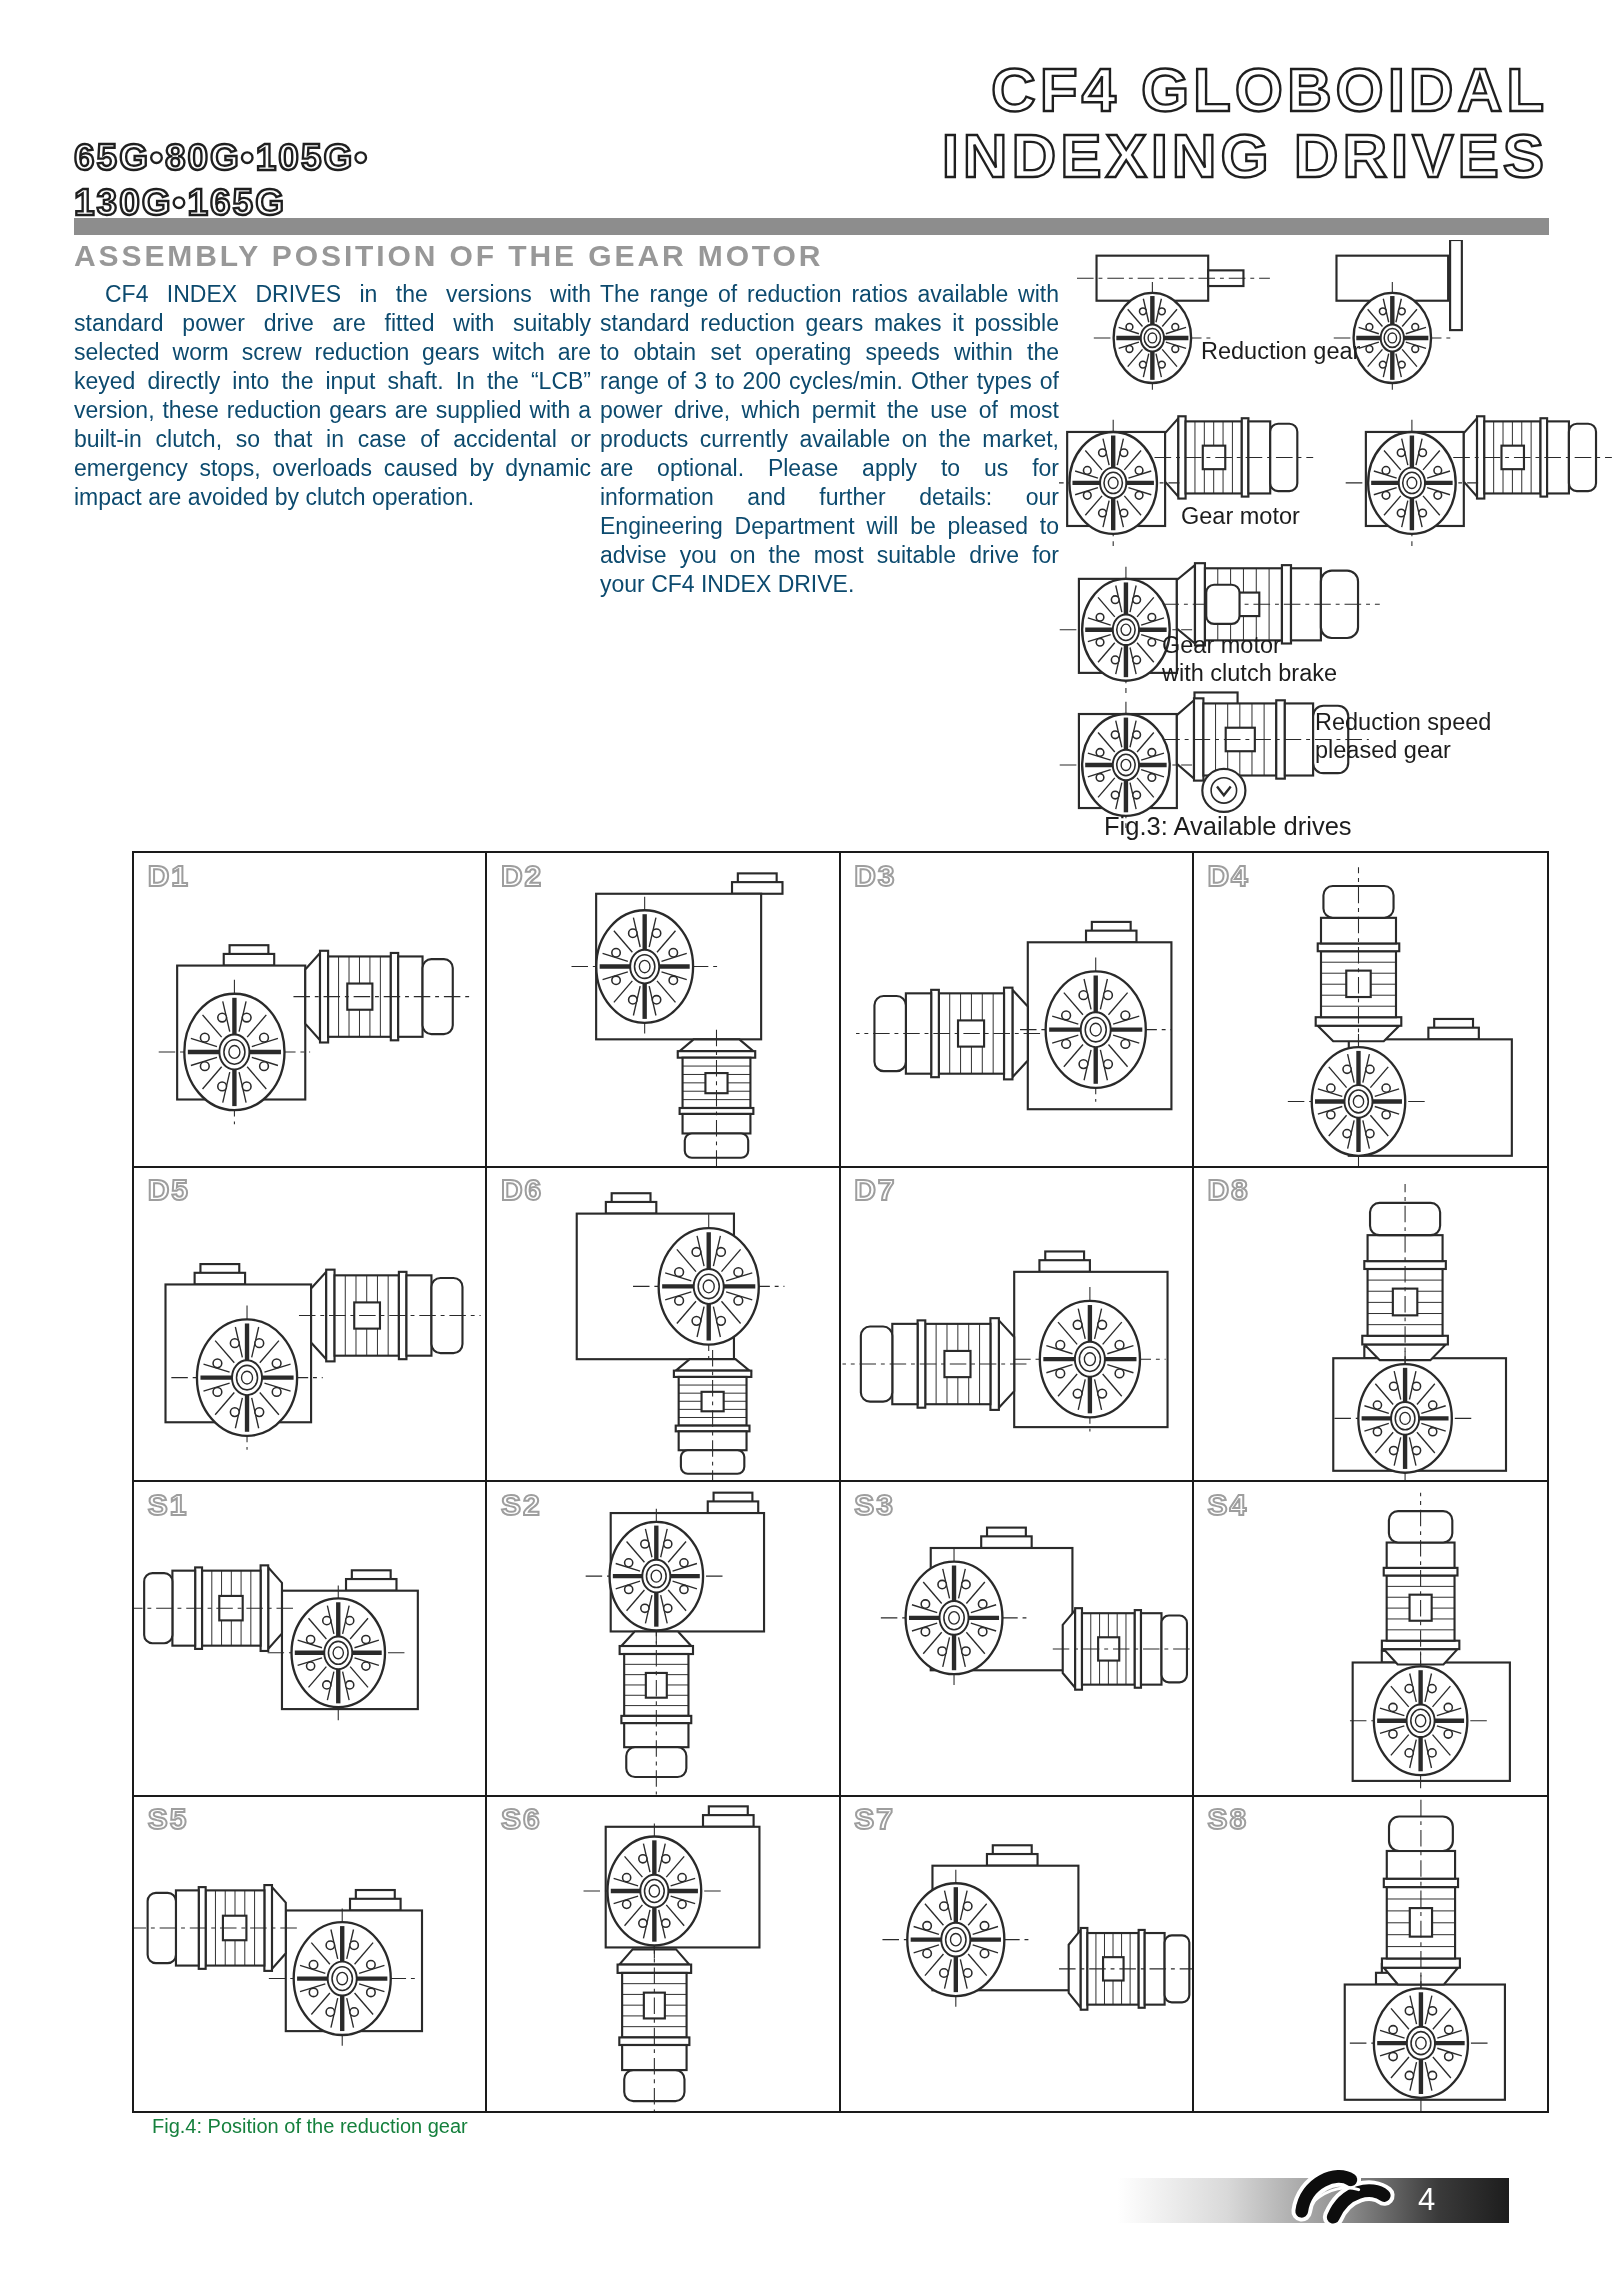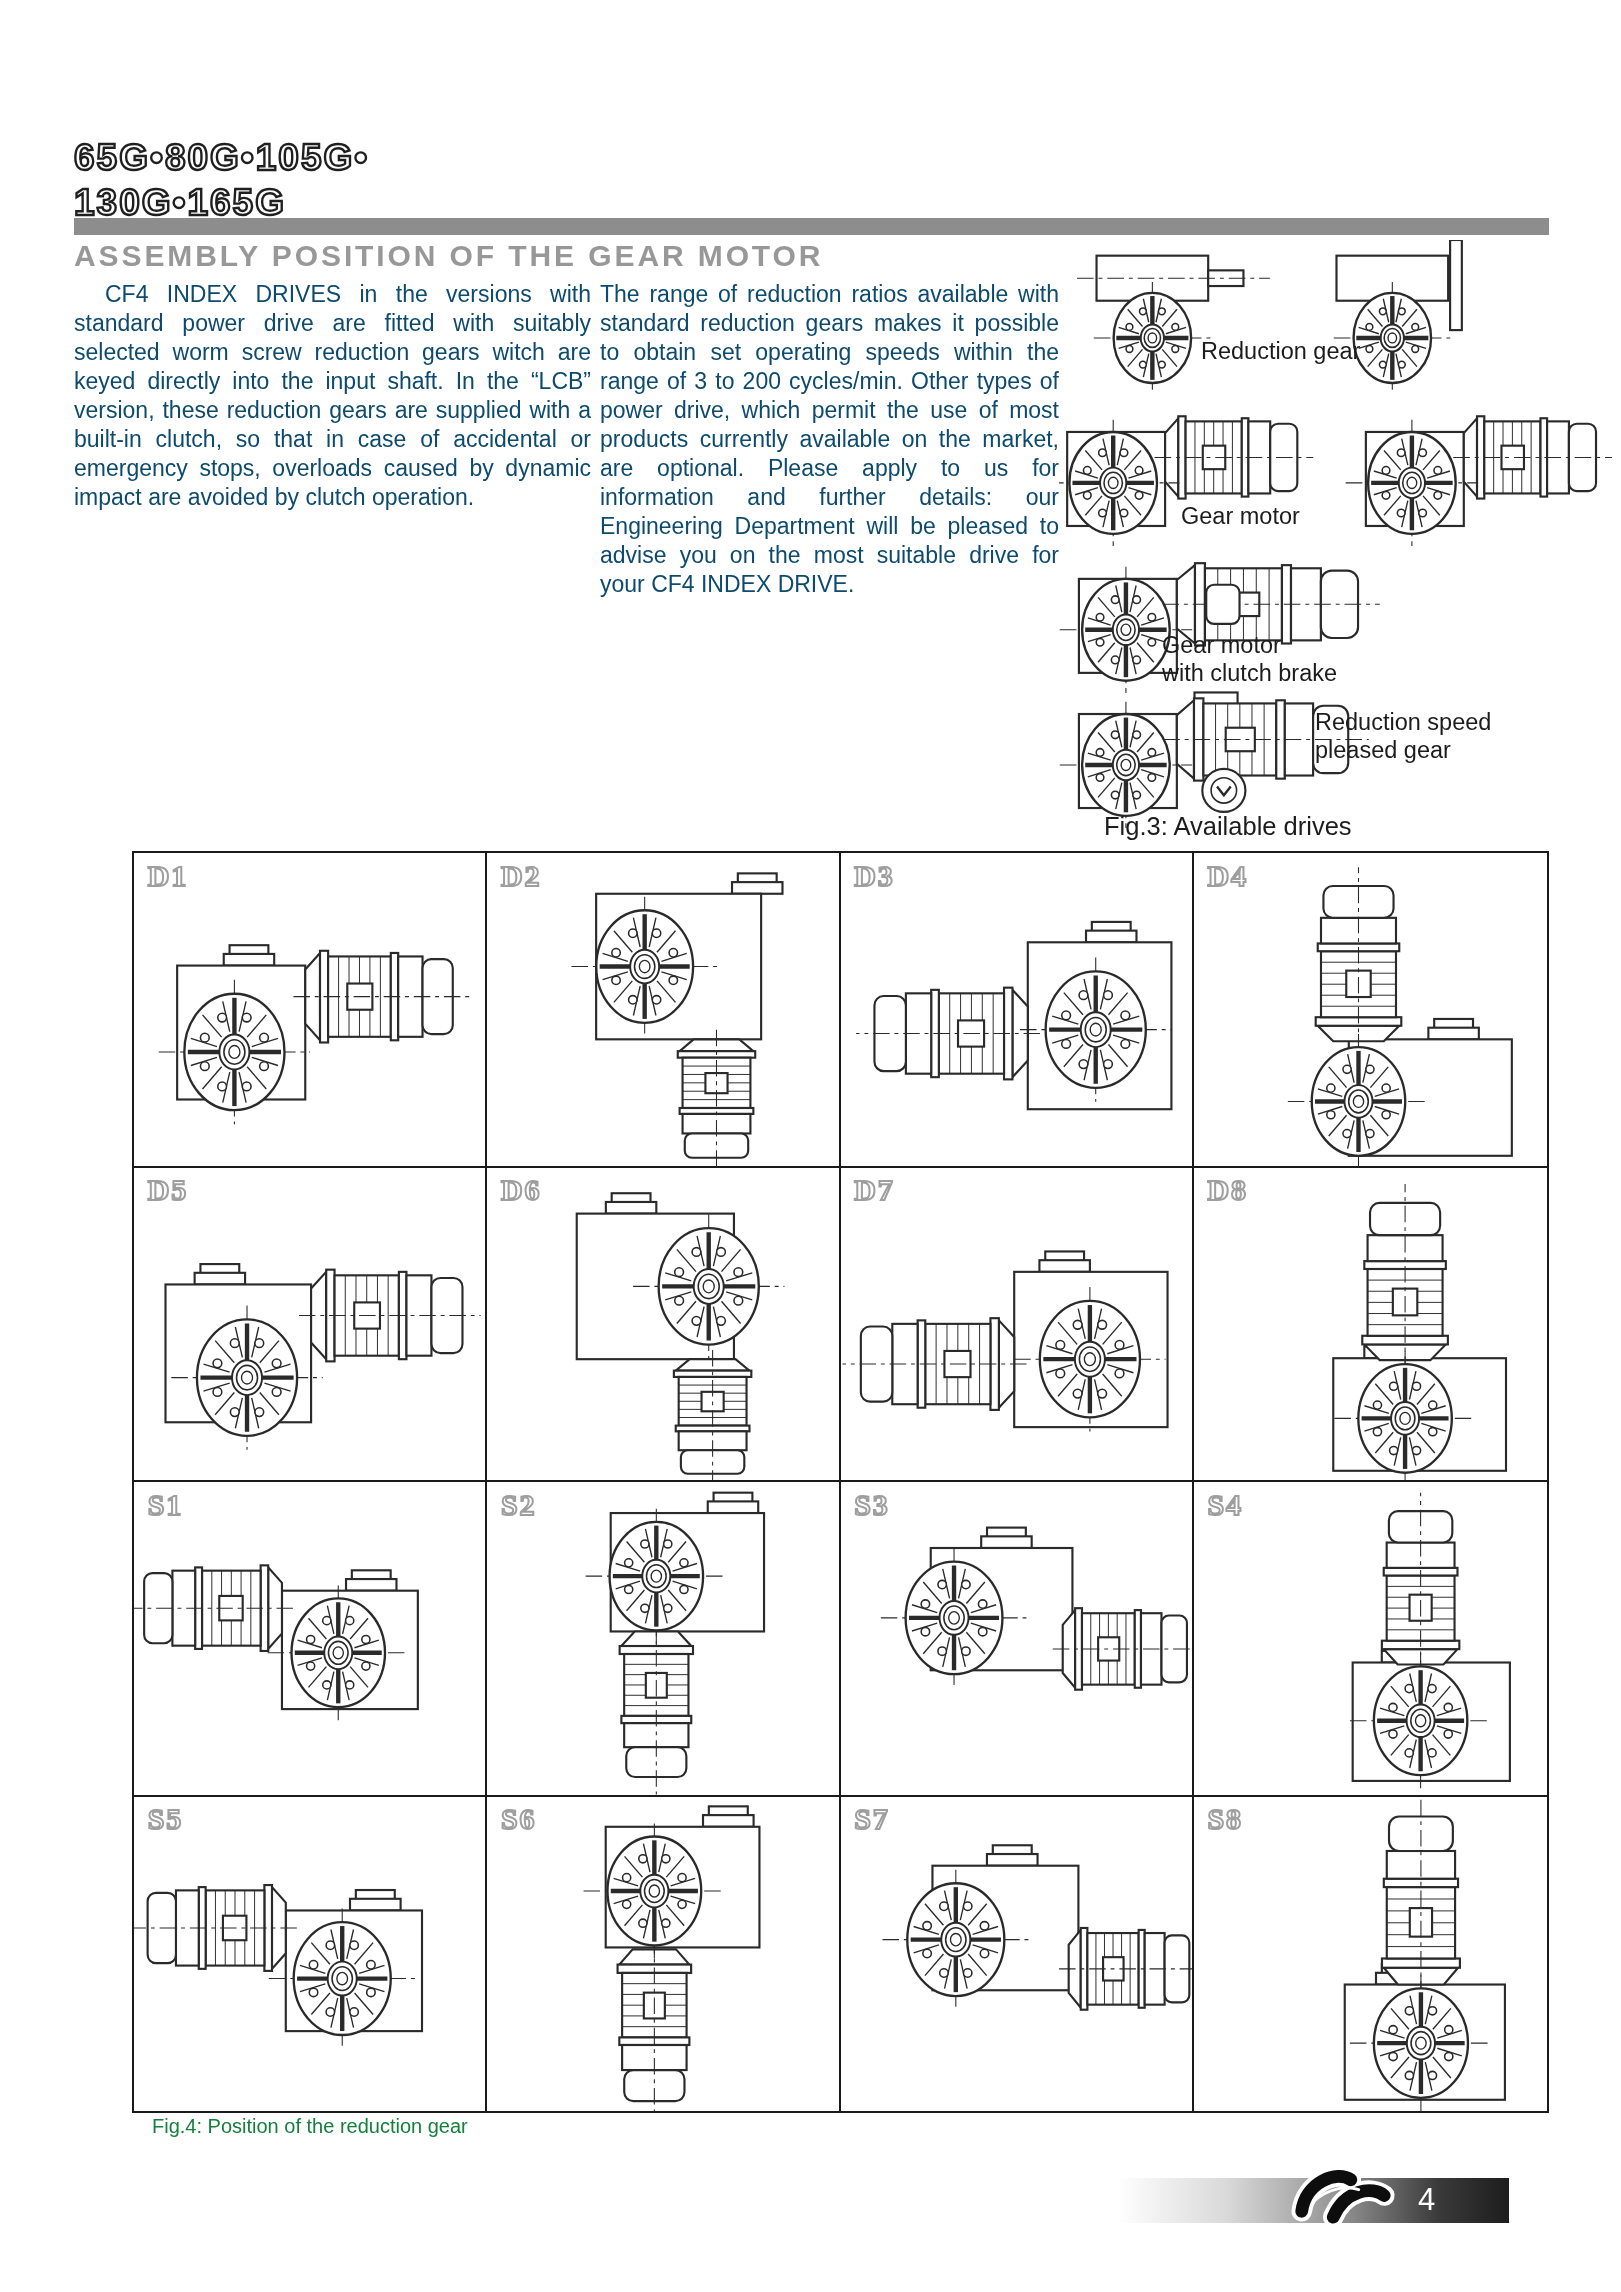--- a/index.html
+++ b/index.html
@@ -24,41 +24,45 @@
   .col1{left:74px;top:280px;width:517px;}
   .col2{left:600px;top:280px;width:459px;}
   .bodycol p{margin:0;}
   .indent-first{text-indent:31px;}
 
   .fig3-label{position:absolute;font-size:23.5px;line-height:28px;color:#1c1c1c;white-space:nowrap;}
   .fig3-caption{position:absolute;left:1104px;top:812px;font-size:25.5px;color:#1c1c1c;}
 
   .grid{left:132px;top:851px;width:1417px;height:1262px;border:2.9px solid #1a1a1a;
         display:grid;grid-template-columns:repeat(4,1fr);grid-template-rows:repeat(4,1fr);box-sizing:border-box;}
-  .cell{position:relative;border-right:2.9px solid #1a1a1a;border-bottom:2.9px solid #1a1a1a;box-sizing:border-box;font-family:Liberation Serif, serif;}
+  .cell{position:relative;border-right:2.9px solid #1a1a1a;border-bottom:2.9px solid #1a1a1a;box-sizing:border-box;}
   .cell:nth-child(4n){border-right:none;}
   .cell:nth-child(n+13){border-bottom:none;}
   .cell-label{position:absolute;left:13.7px;top:5.9px;font-size:30px;letter-spacing:2px;z-index:2;}
   .cell svg{position:absolute;left:0;top:0;width:100%;height:100%;}
 
   .fig4-caption{left:152px;top:2115px;font-size:20px;color:#15803d;}
 
   .footerbar{left:1117px;top:2178px;width:392px;height:45px;
      background:linear-gradient(90deg,rgba(255,255,255,0) 0%,#d9d9d9 28%,#8f8f8f 58%,#3a3a3a 82%,#1d1d1d 100%);}
   .page-number{left:1418px;top:2182px;font-size:31px;color:#fff;}
   .logo{left:1286px;top:2162px;width:114px;height:71px;}
 </style>
 </head>
 <body>
 
 <div class="page">
 
   <div class="abs models hollow-dark">
     <div>65G•80G•105G•</div>
     <div>130G•165G</div>
+  </div>
+  <div class="abs title hollow-dark">
+    <div>CF4 GLOBOIDAL</div>
+    <div>INDEXING DRIVES</div>
   </div>
   <div class="abs graybar"></div>
   <div class="abs heading">ASSEMBLY POSITION OF THE GEAR MOTOR</div>
 
   <div class="abs bodycol col1">
     <p class="indent-first">CF4 INDEX DRIVES in the versions with standard power drive are fitted with suitably selected worm screw reduction gears witch are keyed directly into the input shaft. In the “LCB” version, these reduction gears are supplied with a built-in clutch, so that in case of accidental or emergency stops, overloads caused by dynamic impact are avoided by clutch operation.</p>
   </div>
   <div class="abs bodycol col2">
     <p>The range of reduction ratios available with standard reduction gears makes it possible to obtain set operating speeds within the range of 3 to 200 cycles/min. Other types of power drive, which permit the use of most products currently available on the market, are optional. Please apply to us for information and further details: our Engineering Department will be pleased to advise you on the most suitable drive for your CF4 INDEX DRIVE.</p>
   </div>

